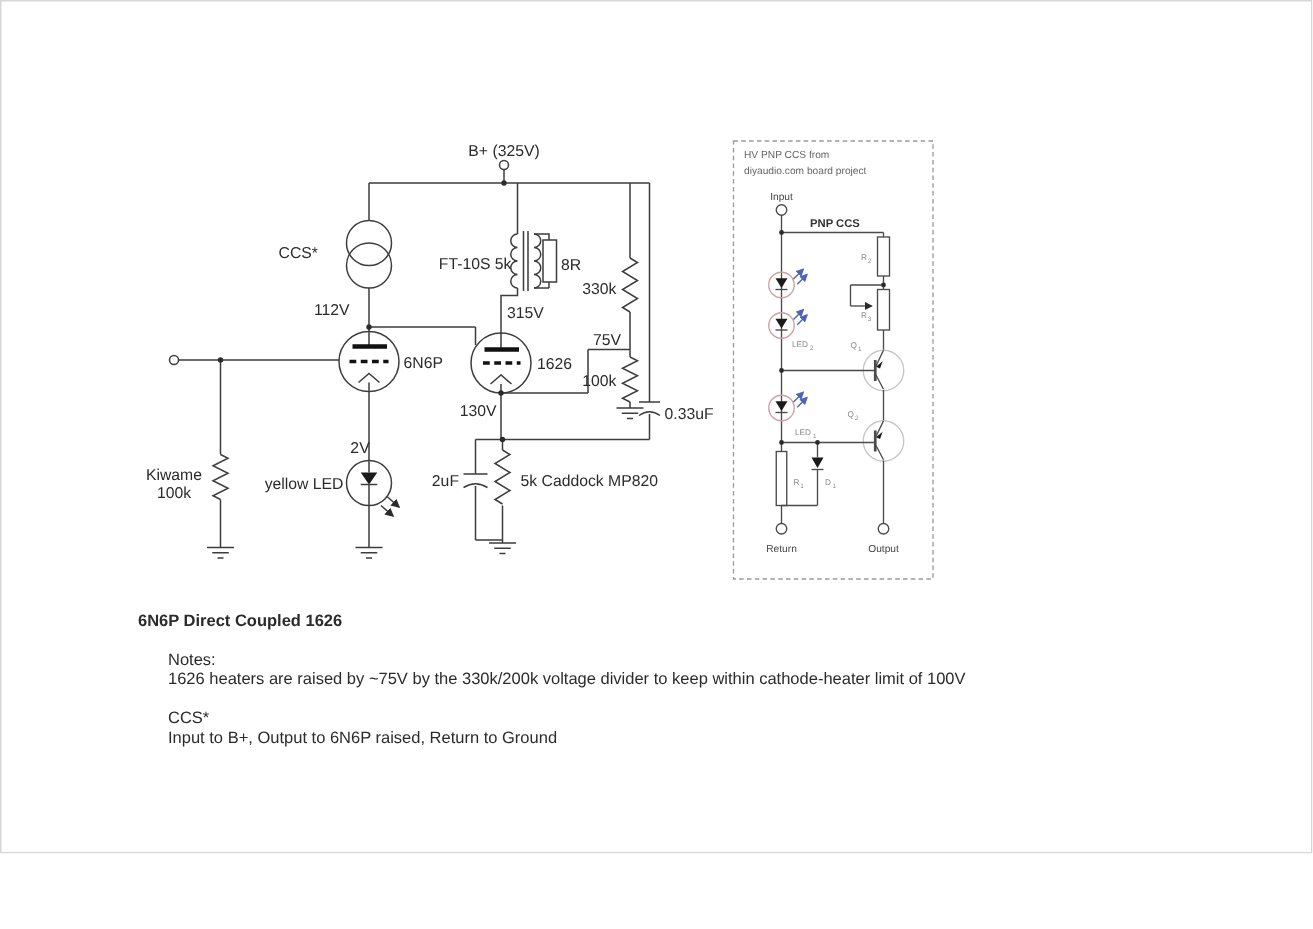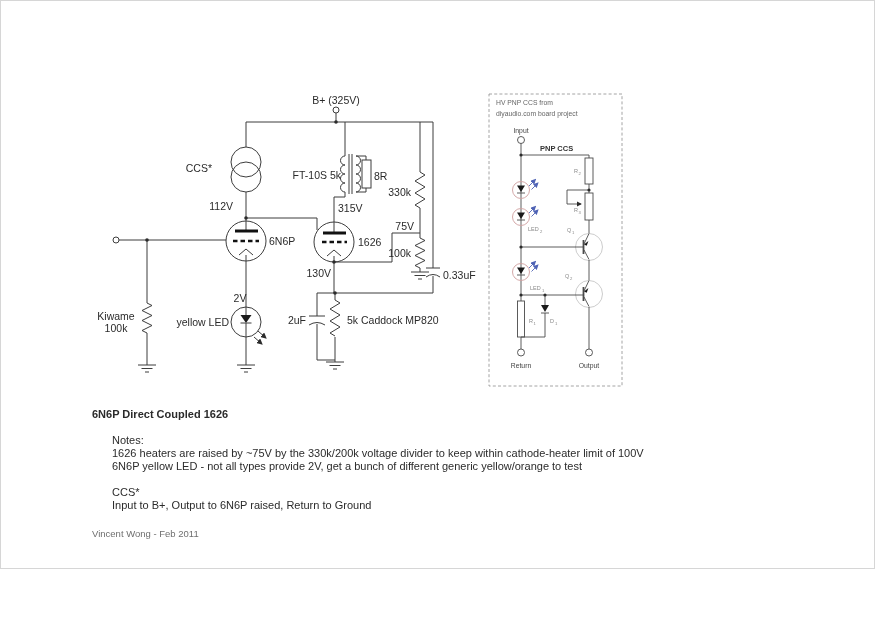--- a/index.html
+++ b/index.html
@@ -246,20 +246,18 @@
       <circle cx="545" cy="295" r="1.6"></circle>
       <circle cx="589" cy="190" r="1.6"></circle>
     </g>
   </g>
 </svg>
 
 <div class="notes-block">
   <p class="notes-title">6N6P Direct Coupled 1626</p>
   <p class="notes-line">Notes:</p>
   <p class="notes-line">1626 heaters are raised by ~75V by the 330k/200k voltage divider to keep within cathode-heater limit of 100V</p>
-  <p class="notes-line">6N6P yellow LED - not all types provide 2V, get a bunch of different generic yellow/orange to test</p>
   <div class="notes-gap"></div>
   <p class="notes-line">CCS*</p>
   <p class="notes-line">Input to B+, Output to 6N6P raised, Return to Ground</p>
-  <p class="footer-line">Vincent Wong - Feb 2011</p>
 </div>
 
 </div>
 
 </body></html>

